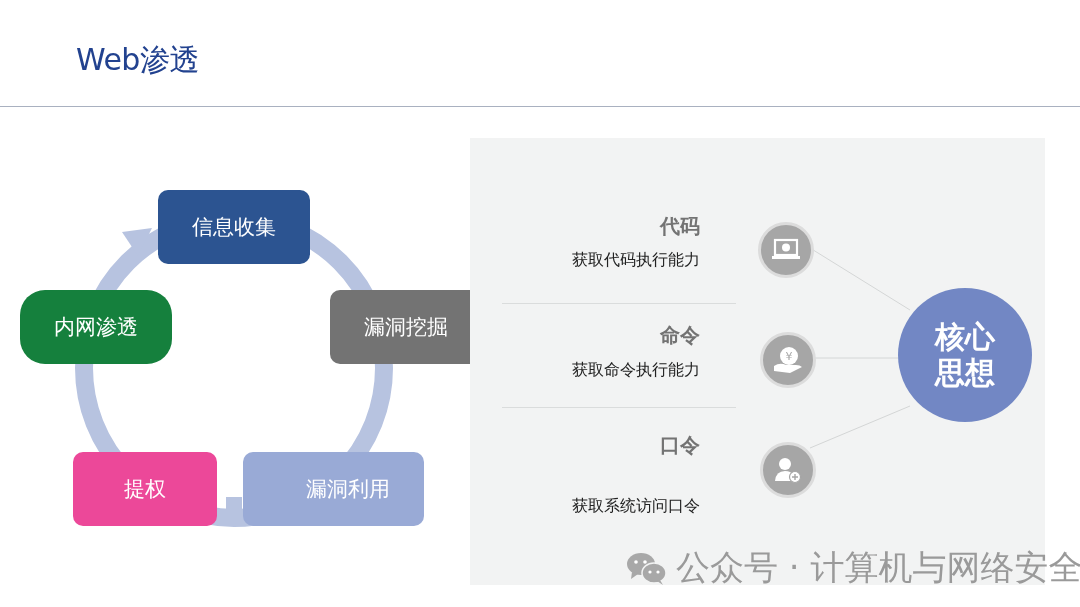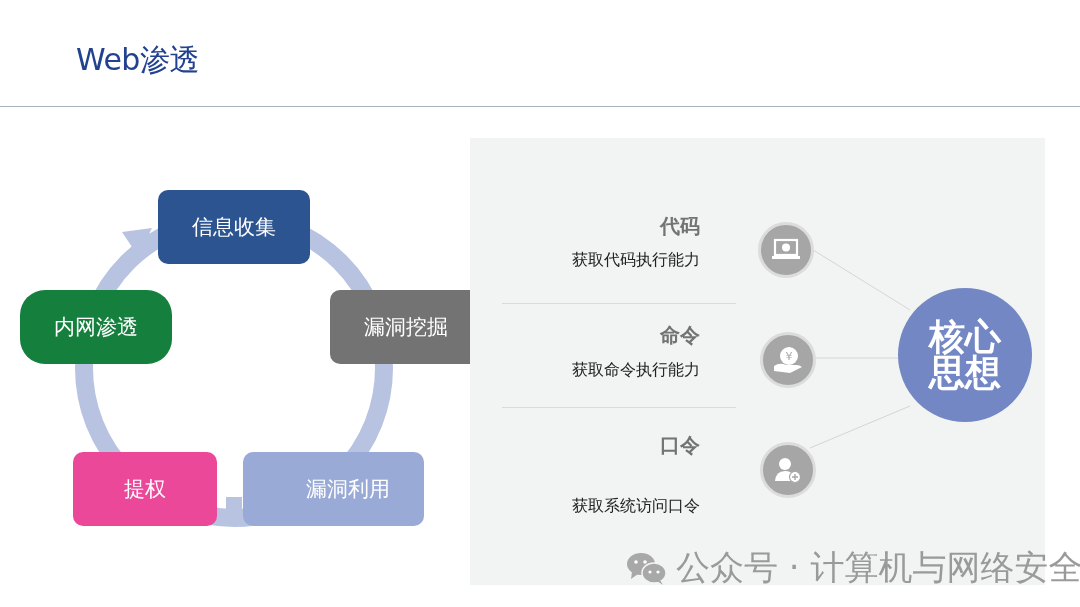--- a/index.html
+++ b/index.html
@@ -11,21 +11,21 @@
   .cycle { position:absolute; left:0; top:180px; width:460px; height:360px; }
   .cycle svg { position:absolute; left:0; top:0; }
   .node { position:absolute; border-radius:10px; color:#fff; font-size:21px; display:flex; align-items:center; justify-content:center; }
 
   .panel { position:absolute; left:470px; top:138px; width:575px; height:447px; background:#f2f3f3; }
   .item-title { position:absolute; right:345px; font-size:20px; font-weight:bold; color:#737373; text-align:right; white-space:nowrap; }
   .item-desc { position:absolute; right:345px; font-size:16px; color:#222; text-align:right; white-space:nowrap; }
   .divider { position:absolute; left:32px; width:234px; height:1px; background:#dadcdc; }
   .icon-circle { position:absolute; width:50px; height:50px; border-radius:50%; background:#a6a6a6; border:3px solid #dcdcdc; display:flex; align-items:center; justify-content:center; }
   .core { position:absolute; left:428px; top:150px; width:134px; height:134px; border-radius:50%; background:#7287c4;
-          color:#fff; font-size:36px; font-weight:bold; display:flex; flex-direction:column; align-items:center; justify-content:center; line-height:36px; }
+          color:#fff; font-size:30px; font-weight:bold; display:flex; flex-direction:column; align-items:center; justify-content:center; line-height:36px; }
   .watermark { position:absolute; left:626px; top:545px; font-size:34px; color:#9a9a9a; display:flex; align-items:center; gap:8px; white-space:nowrap; }
 </style>
 </head>
 <body>
 
 <div class="title">Web渗透</div>
 <div class="rule"></div>
 
 <div class="cycle">
   <svg width="460" height="360">

